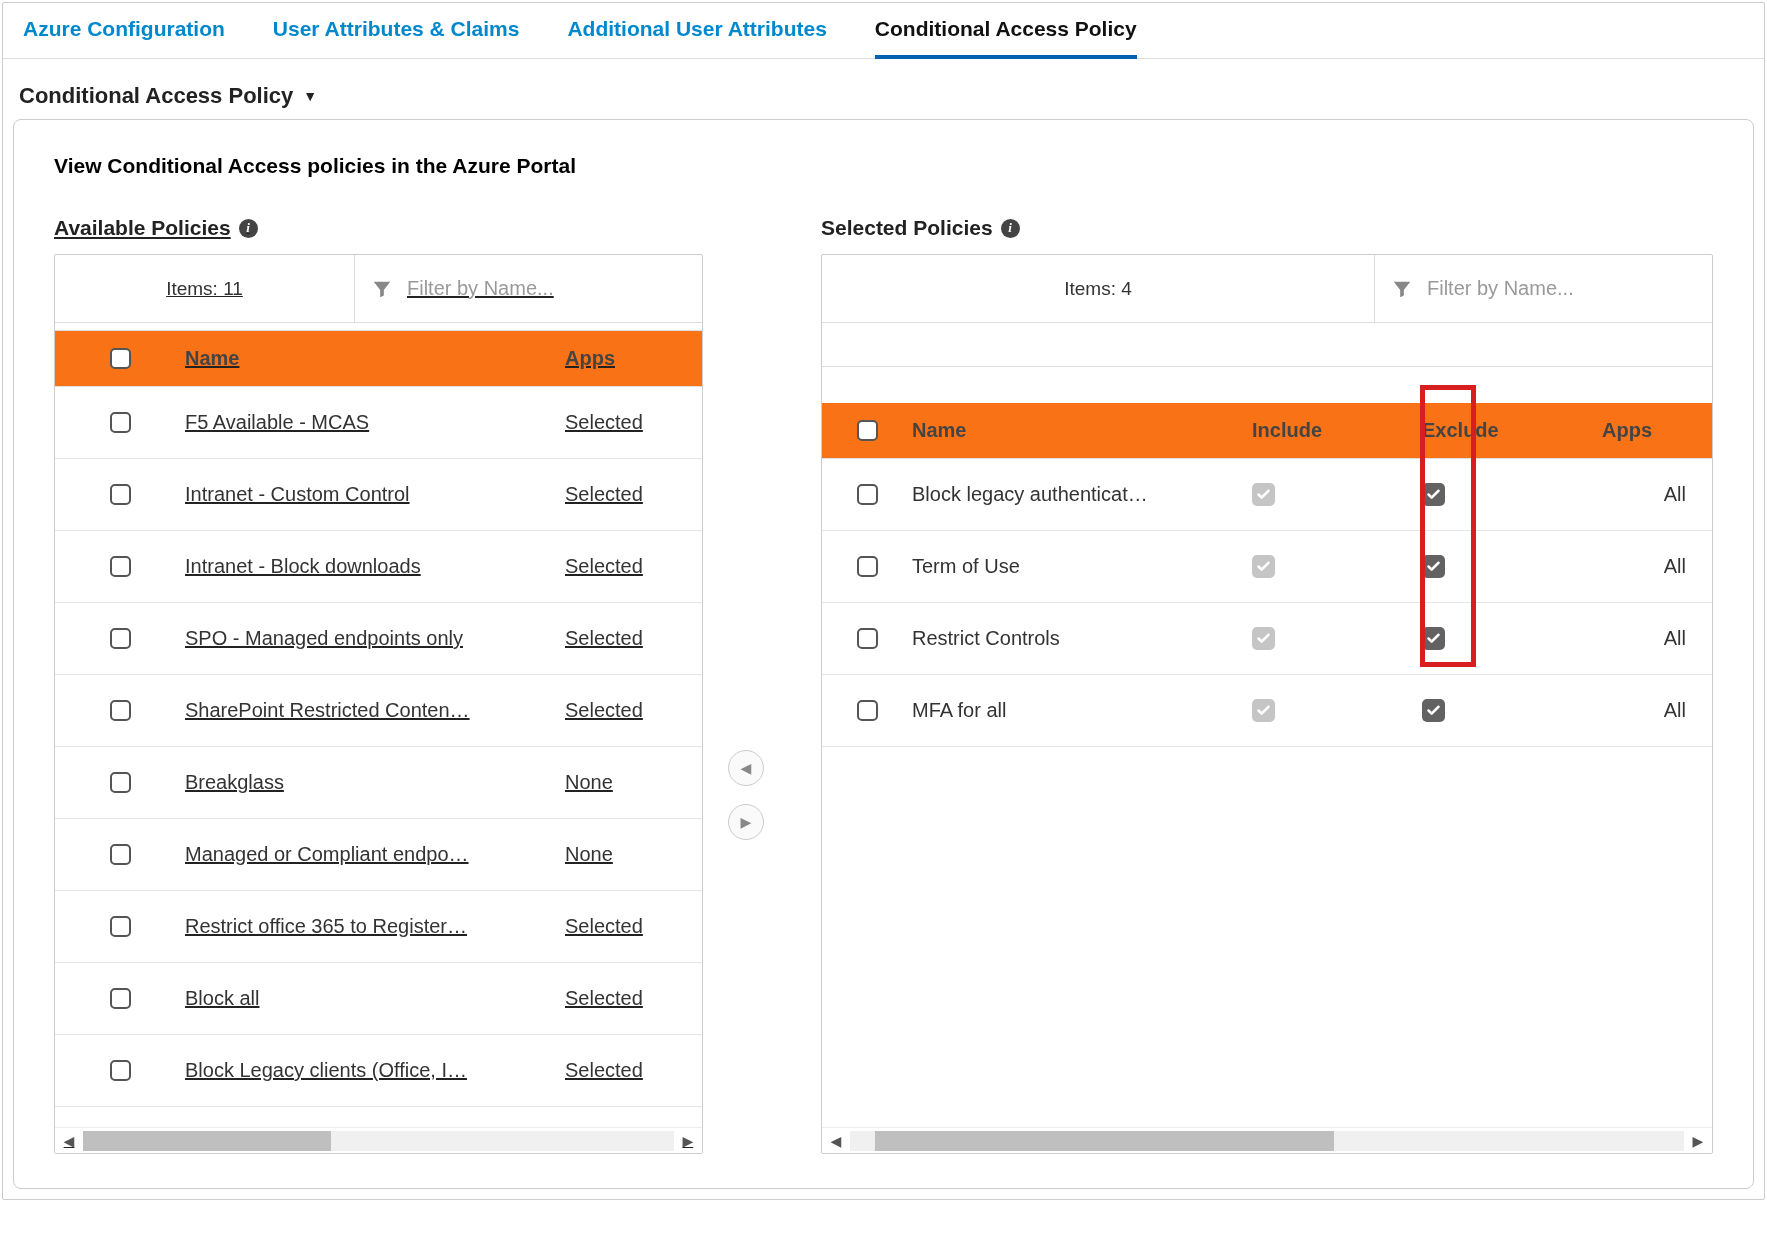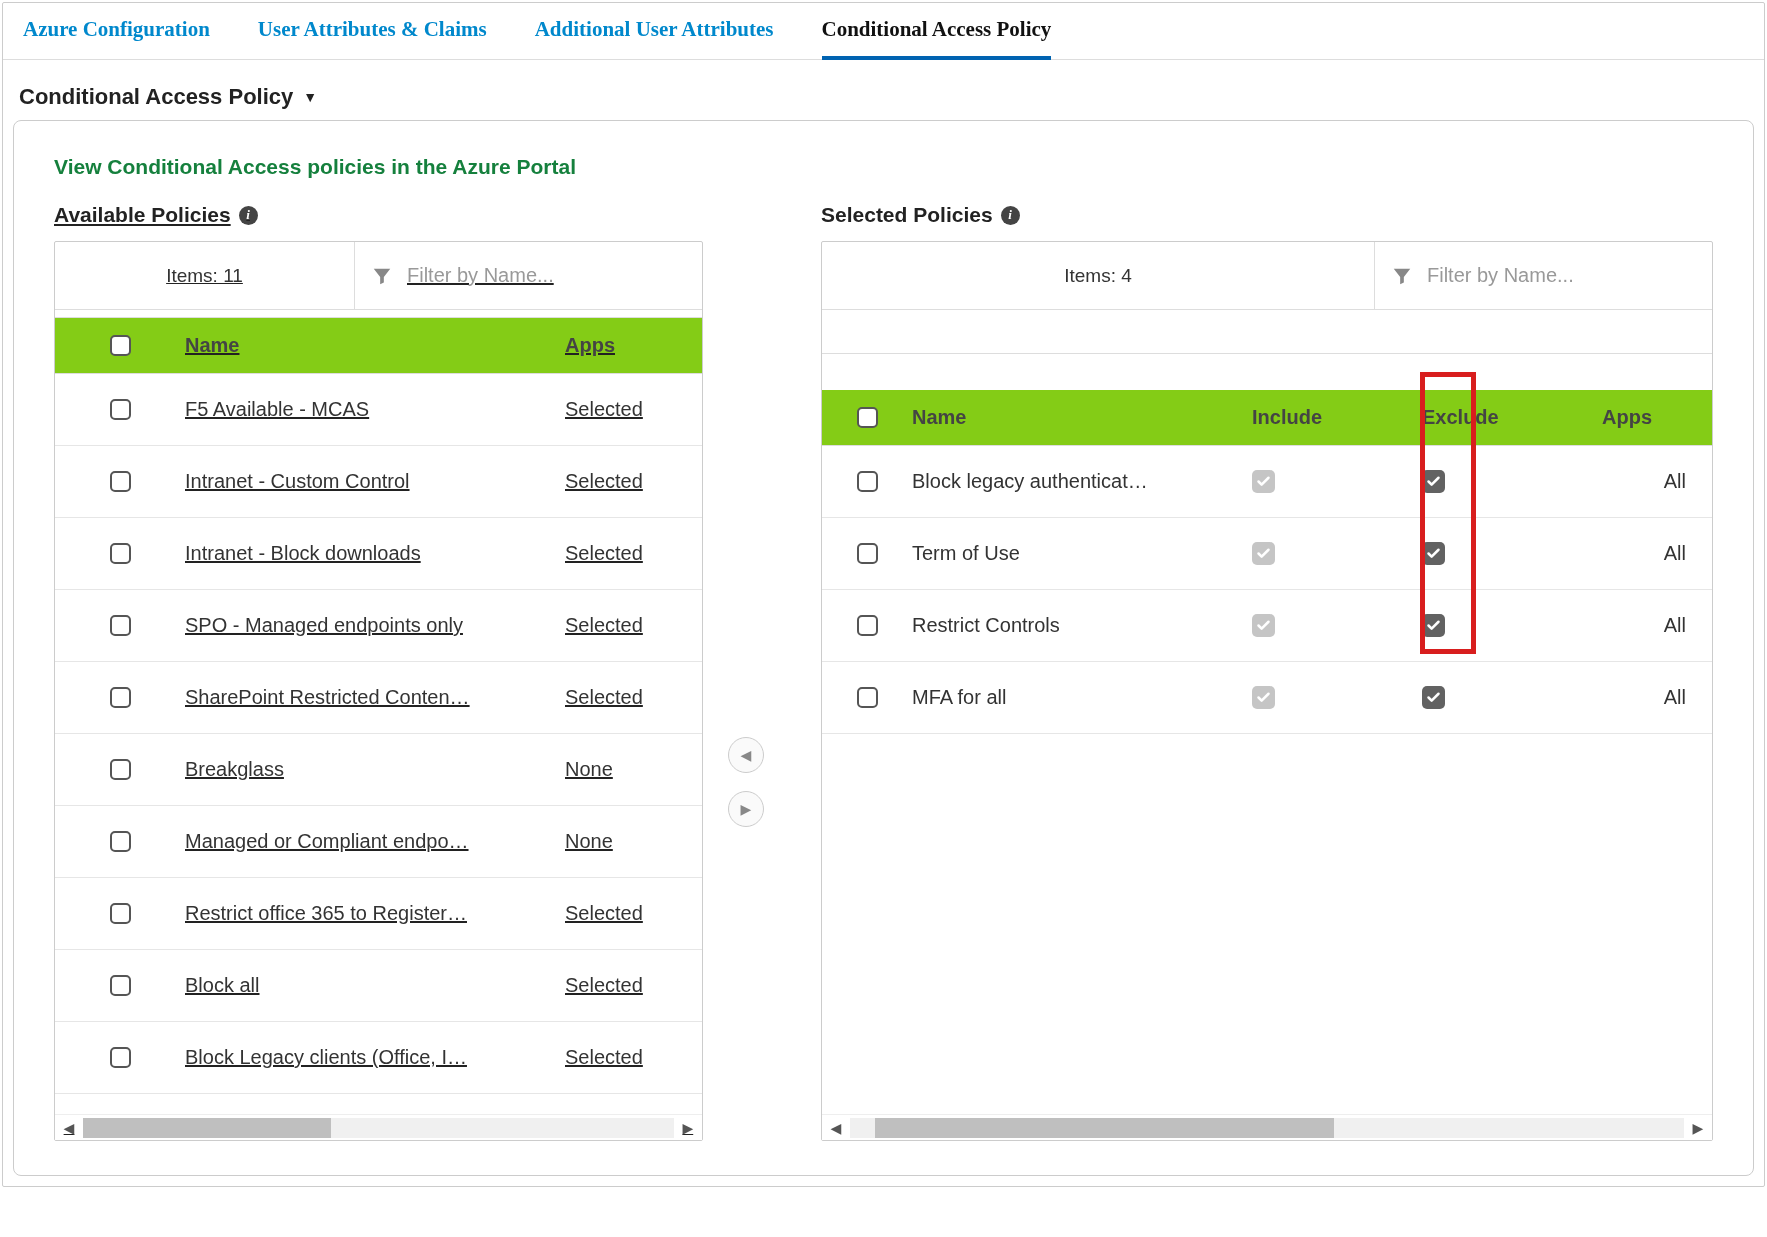--- a/index.html
+++ b/index.html
@@ -13,21 +13,20 @@
   .outer {
     border: 1px solid #ccc;
     border-radius: 2px;
     margin: 2px;
   }
   .tabs {
     display: flex;
     border-bottom: 1px solid #ddd;
     padding: 0 20px;
     gap: 48px;
-    font-family: Liberation Serif, serif;
   }
   .tab {
     padding: 14px 0;
     font-weight: 600;
     font-size: 21px;
     color: #0088cc;
     cursor: pointer;
     border-bottom: 4px solid transparent;
     margin-bottom: -1px;
   }
@@ -46,26 +45,26 @@
     font-size: 14px;
     margin-left: 10px;
   }
   .main-panel {
     border: 1px solid #ccc;
     border-radius: 8px;
     margin: 0 10px 10px;
     padding: 34px 40px;
   }
   .view-link {
-    color: #15803d;
+    color: #000000;
     font-weight: 600;
     font-size: 21px;
     cursor: pointer;
     display: inline-block;
-    margin-bottom: 24px;
+    margin-bottom: 38px;
   }
   .two-col {
     display: flex;
     gap: 24px;
     align-items: stretch;
   }
   .col {
     display: flex;
     flex-direction: column;
   }
@@ -134,21 +133,21 @@
     color: #333;
     flex: 1;
   }
   .filter-input::placeholder { color: #999; }
   .header-gap { height: 8px; background: #fff; border-bottom: 1px solid #ddd; }
   .tbl-wrap { flex: 1; overflow: hidden; display:flex; flex-direction:column; }
   .table-head {
     display: flex;
     align-items: center;
     height: 56px;
-    background: #84cc16;
+    background: #f97316;
     border-bottom: 1px solid #ddd;
     font-weight: 700;
     color: #444;
     font-size: 20px;
     padding-right: 24px;
   }
   .table-body {
     flex: 1;
     overflow-y: scroll;
     overflow-x: hidden;

